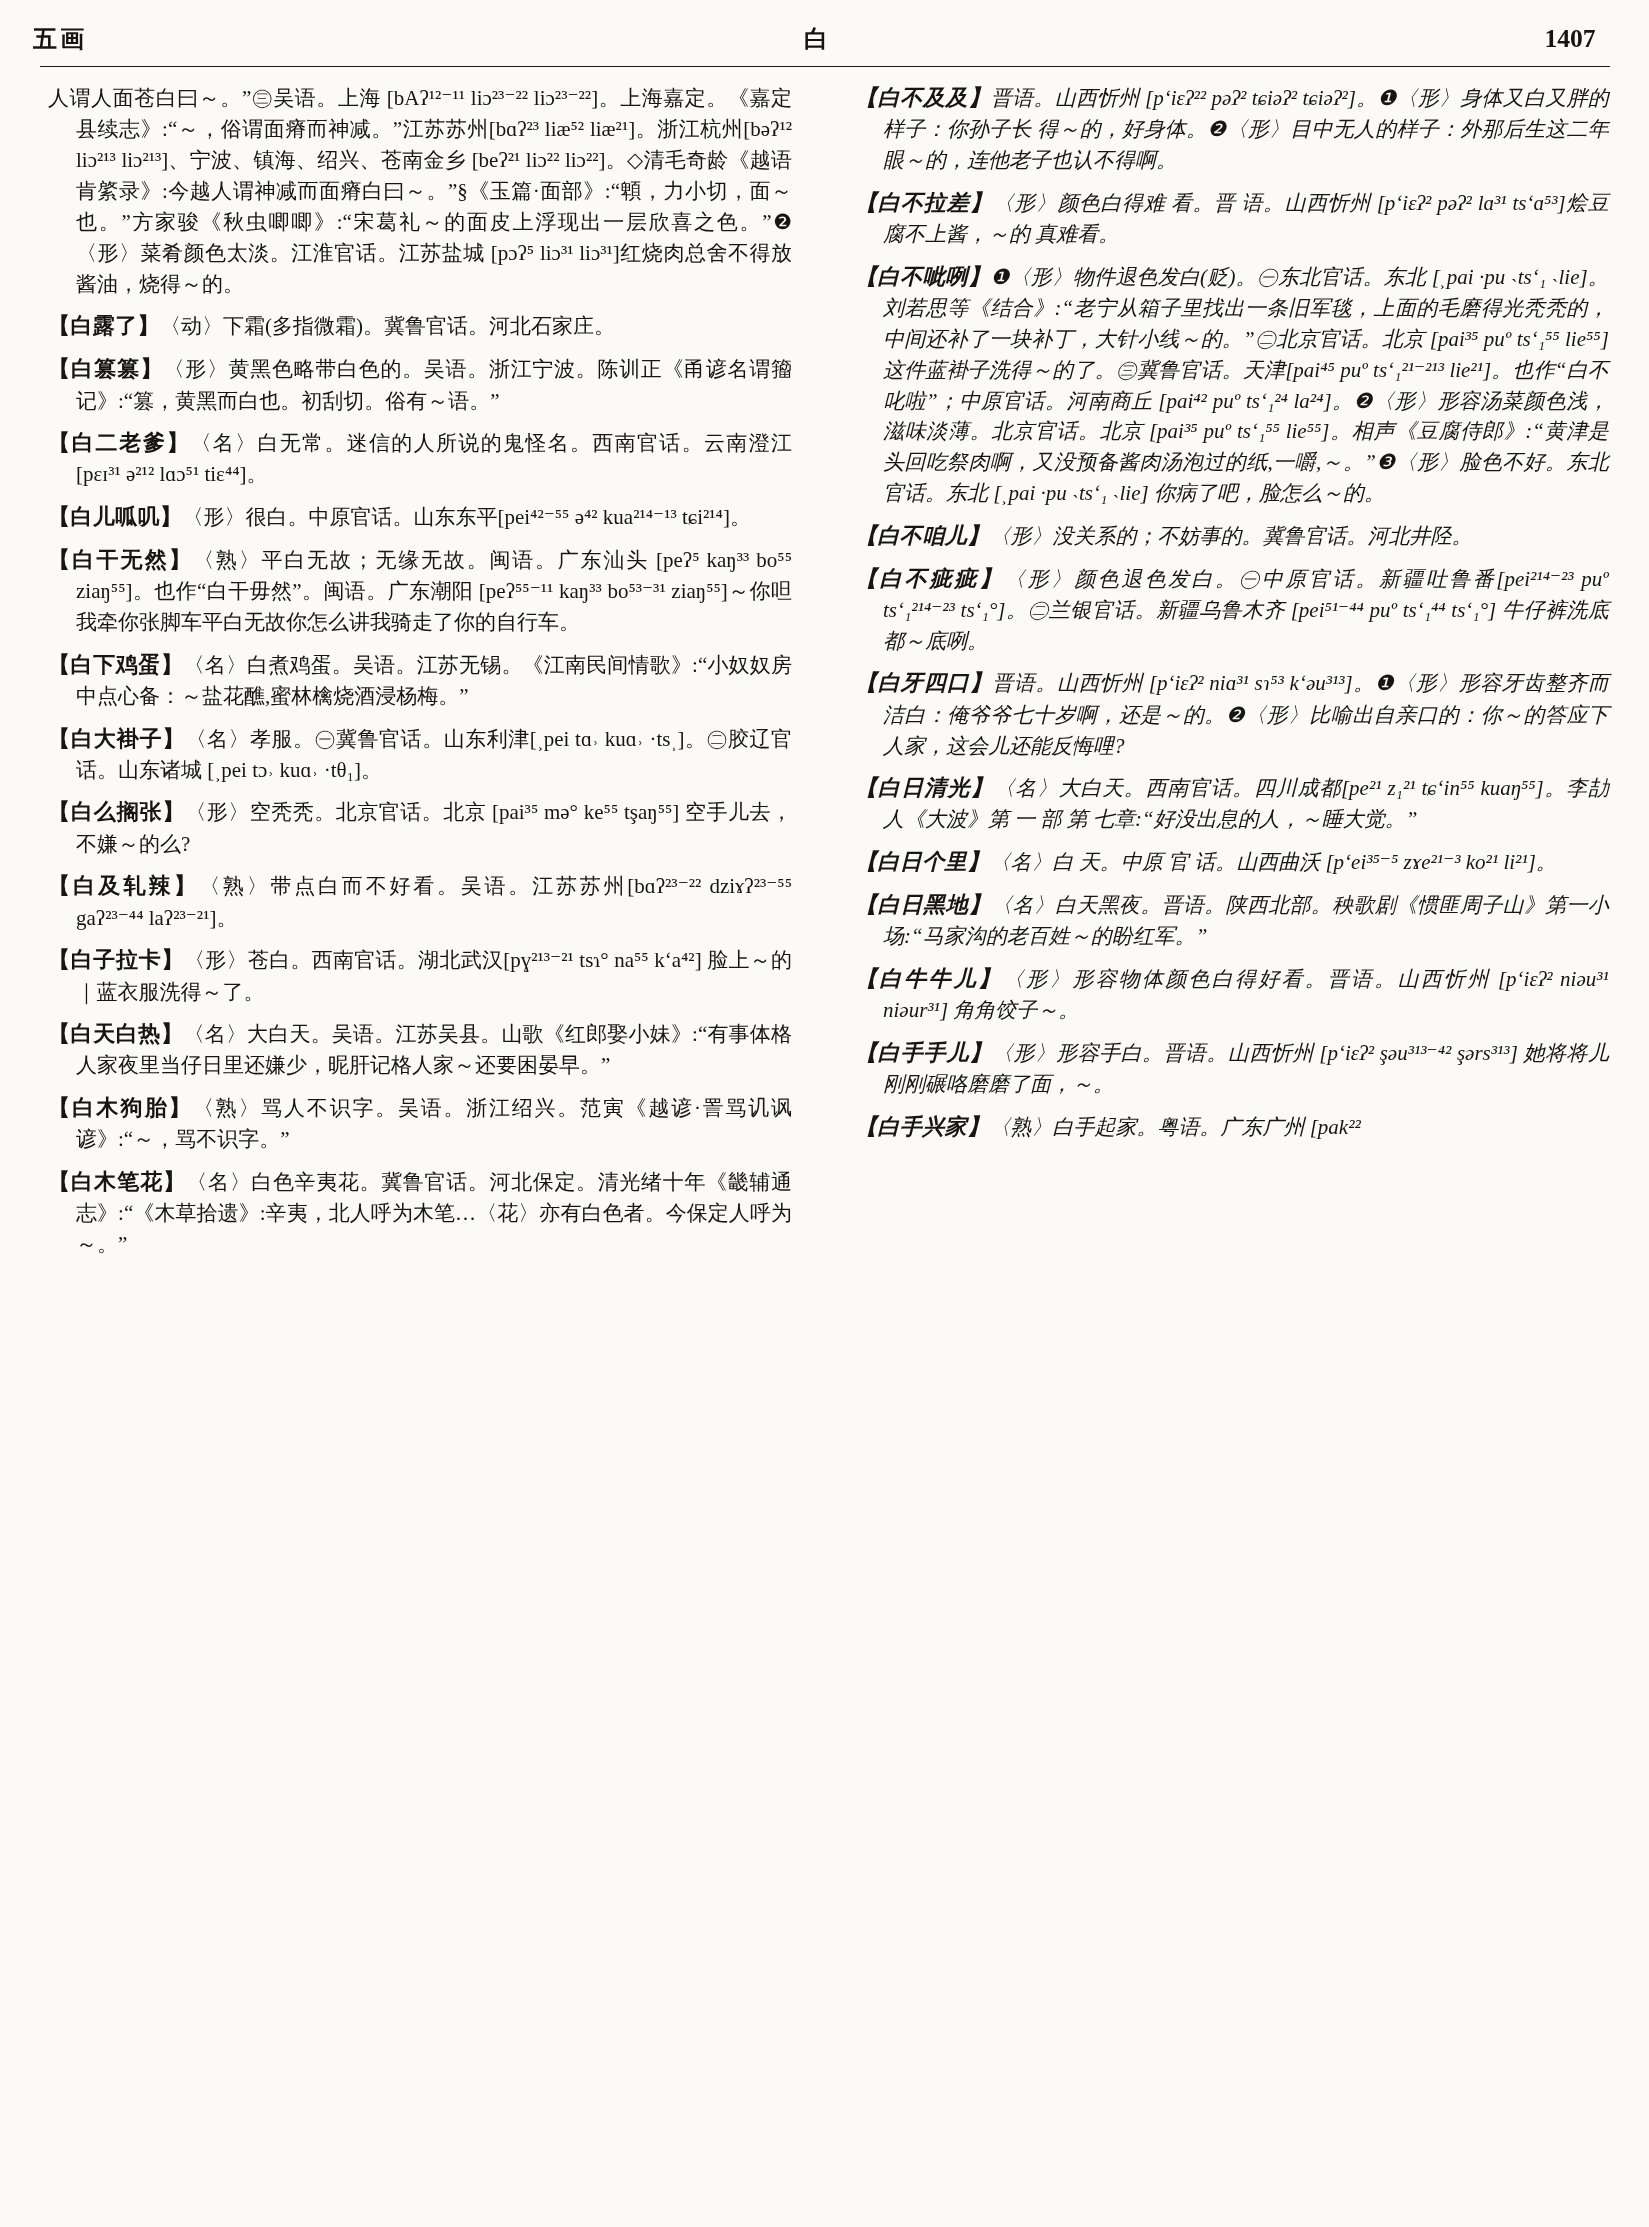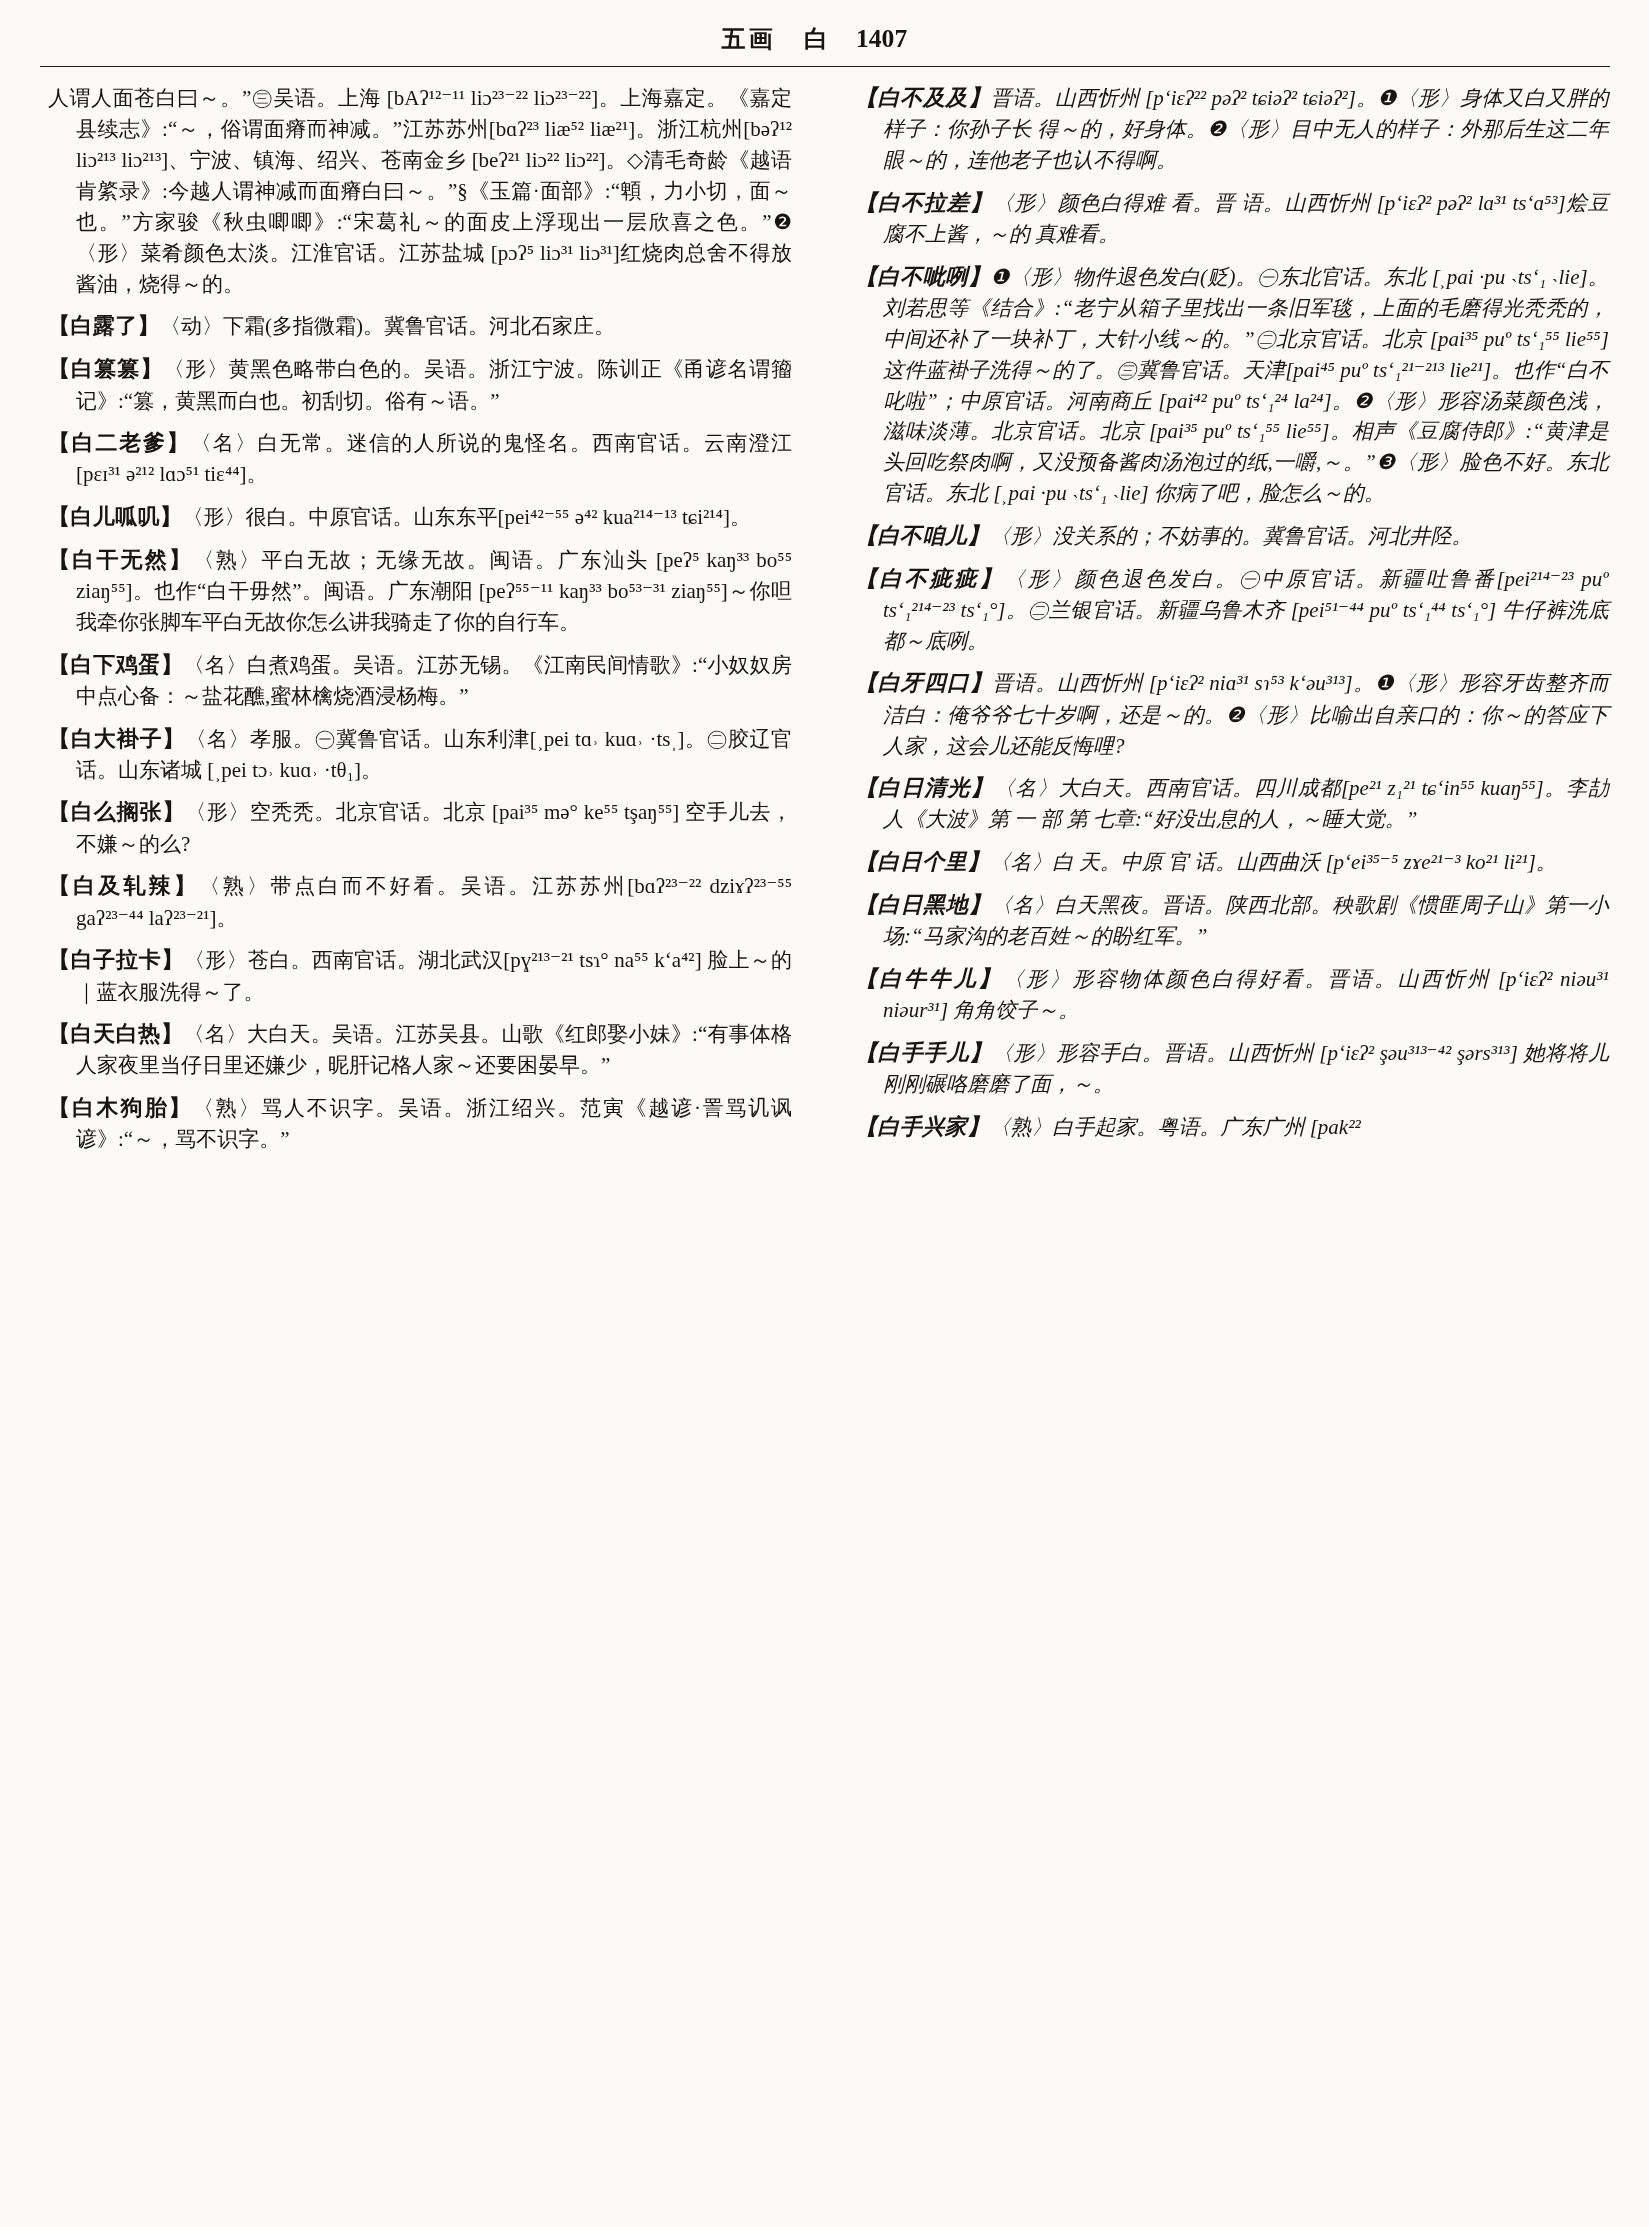--- a/index.html
+++ b/index.html
@@ -17,21 +17,21 @@
     position: relative;
     width: 1650px;
     height: 2227px;
     box-sizing: border-box;
     padding: 23px 33px 20px 33px;
     background: #fbfaf6;
   }
   
   .header {
     display: flex;
-    justify-content: center;
+    justify-content: space-between;
     align-items: baseline;
     gap: 28px;
     padding-right: 21.4px;
     height: 38px;
   }
   .header .hdr-text {
     font-size: 24px;
     font-weight: bold;
     letter-spacing: 3.3px;
   }
@@ -100,20 +100,21 @@
       <p class="entry"><span class="head">【白二老爹】</span><span class="t">〈名〉白无常。迷信的人所说的鬼怪名。西南官话。云南澄江 [pɛɪ³¹ ə²¹² lɑɔ⁵¹ tiɛ⁴⁴]。</span></p>
       <p class="entry"><span class="head">【白儿呱叽】</span><span class="t">〈形〉很白。中原官话。山东东平[pei⁴²⁻⁵⁵ ə⁴² kua²¹⁴⁻¹³ tɕi²¹⁴]。</span></p>
       <p class="entry"><span class="head">【白干无然】</span><span class="t">〈熟〉平白无故；无缘无故。闽语。广东汕头 [peʔ⁵ kaŋ³³ bo⁵⁵ ziaŋ⁵⁵]。也作“白干毋然”。闽语。广东潮阳 [peʔ⁵⁵⁻¹¹ kaŋ³³ bo⁵³⁻³¹ ziaŋ⁵⁵]～你呾我牵你张脚车平白无故你怎么讲我骑走了你的自行车。</span></p>
       <p class="entry"><span class="head">【白下鸡蛋】</span><span class="t">〈名〉白煮鸡蛋。吴语。江苏无锡。《江南民间情歌》:“小奴奴房中点心备：～盐花醮,蜜林檎烧酒浸杨梅。”</span></p>
       <p class="entry"><span class="head">【白大褂子】</span><span class="t">〈名〉孝服。㊀冀鲁官话。山东利津[˲pei tɑ˒ kuɑ˒ ·tsˌ]。㊁胶辽官话。山东诸城 [˲pei tɔ˒ kuɑ˒ ·tθ₁]。</span></p>
       <p class="entry"><span class="head">【白么搁张】</span><span class="t">〈形〉空秃秃。北京官话。北京 [pai³⁵ mə° ke⁵⁵ tşaŋ⁵⁵] 空手儿去，不嫌～的么?</span></p>
       <p class="entry"><span class="head">【白及轧辣】</span><span class="t">〈熟〉带点白而不好看。吴语。江苏苏州[bɑʔ²³⁻²² dziɤʔ²³⁻⁵⁵ gaʔ²³⁻⁴⁴ laʔ²³⁻²¹]。</span></p>
       <p class="entry"><span class="head">【白子拉卡】</span><span class="t">〈形〉苍白。西南官话。湖北武汉[pɣ²¹³⁻²¹ tsɿ° na⁵⁵ kʻa⁴²] 脸上～的｜蓝衣服洗得～了。</span></p>
       <p class="entry"><span class="head">【白天白热】</span><span class="t">〈名〉大白天。吴语。江苏吴县。山歌《红郎娶小妹》:“有事体格人家夜里当仔日里还嫌少，昵肝记格人家～还要困晏早。”</span></p>
       <p class="entry"><span class="head">【白木狗胎】</span><span class="t">〈熟〉骂人不识字。吴语。浙江绍兴。范寅《越谚·詈骂讥讽谚》:“～，骂不识字。”</span></p>
+      <p class="entry"><span class="head">【白木笔花】</span><span class="t">〈名〉白色辛夷花。冀鲁官话。河北保定。清光绪十年《畿辅通志》:“《木草拾遗》:辛夷，北人呼为木笔…〈花〉亦有白色者。今保定人呼为～。”</span></p>
     </div>
 
     <div class="col right">
       <p class="entry"><span class="head">【白不及及】</span><span class="t">晋语。山西忻州 [pʻiɛʔ²² pəʔ² tɕiəʔ² tɕiəʔ²]。❶〈形〉身体又白又胖的样子：你孙子长 得～的，好身体。❷〈形〉目中无人的样子：外那后生这二年眼～的，连他老子也认不得啊。</span></p>
       <p class="entry"><span class="head">【白不拉差】</span><span class="t">〈形〉颜色白得难 看。晋 语。山西忻州 [pʻiɛʔ² pəʔ² lɑ³¹ tsʻɑ⁵³]烩豆腐不上酱，～的 真难看。</span></p>
       <p class="entry"><span class="head">【白不呲咧】</span><span class="t">❶〈形〉物件退色发白(贬)。㊀东北官话。东北 [˲pai ·pu ˴tsʻ₁ ˴lie]。刘若思等《结合》:“老宁从箱子里找出一条旧军毯，上面的毛磨得光秃秃的，中间还补了一块补丁，大针小线～的。”㊁北京官话。北京 [pai³⁵ puº tsʻ₁⁵⁵ lie⁵⁵] 这件蓝褂子洗得～的了。㊂冀鲁官话。天津[pai⁴⁵ puº tsʻ₁²¹⁻²¹³ lie²¹]。也作“白不叱啦”；中原官话。河南商丘 [pai⁴² puº tsʻ₁²⁴ la²⁴]。❷〈形〉形容汤菜颜色浅，滋味淡薄。北京官话。北京 [pai³⁵ puº tsʻ₁⁵⁵ lie⁵⁵]。相声《豆腐侍郎》:“黄津是头回吃祭肉啊，又没预备酱肉汤泡过的纸,一嚼,～。”❸〈形〉脸色不好。东北官话。东北 [˲pai ·pu ˴tsʻ₁ ˴lie] 你病了吧，脸怎么～的。</span></p>
       <p class="entry"><span class="head">【白不咱儿】</span><span class="t">〈形〉没关系的；不妨事的。冀鲁官话。河北井陉。</span></p>
       <p class="entry"><span class="head">【白不疵疵】</span><span class="t">〈形〉颜色退色发白。㊀中原官话。新疆吐鲁番[pei²¹⁴⁻²³ puº tsʻ₁²¹⁴⁻²³ tsʻ₁°]。㊁兰银官话。新疆乌鲁木齐 [pei⁵¹⁻⁴⁴ puº tsʻ₁⁴⁴ tsʻ₁°] 牛仔裤洗底都～底咧。</span></p>
       <p class="entry"><span class="head">【白牙四口】</span><span class="t">晋语。山西忻州 [pʻiɛʔ² niɑ³¹ sɿ⁵³ kʻəu³¹³]。❶〈形〉形容牙齿整齐而洁白：俺爷爷七十岁啊，还是～的。❷〈形〉比喻出自亲口的：你～的答应下人家，这会儿还能反悔哩?</span></p>
       <p class="entry"><span class="head">【白日清光】</span><span class="t">〈名〉大白天。西南官话。四川成都[pe²¹ z₁²¹ tɕʻin⁵⁵ kuaŋ⁵⁵]。李劼人《大波》第 一 部 第 七章:“好没出息的人，～睡大觉。”</span></p>

